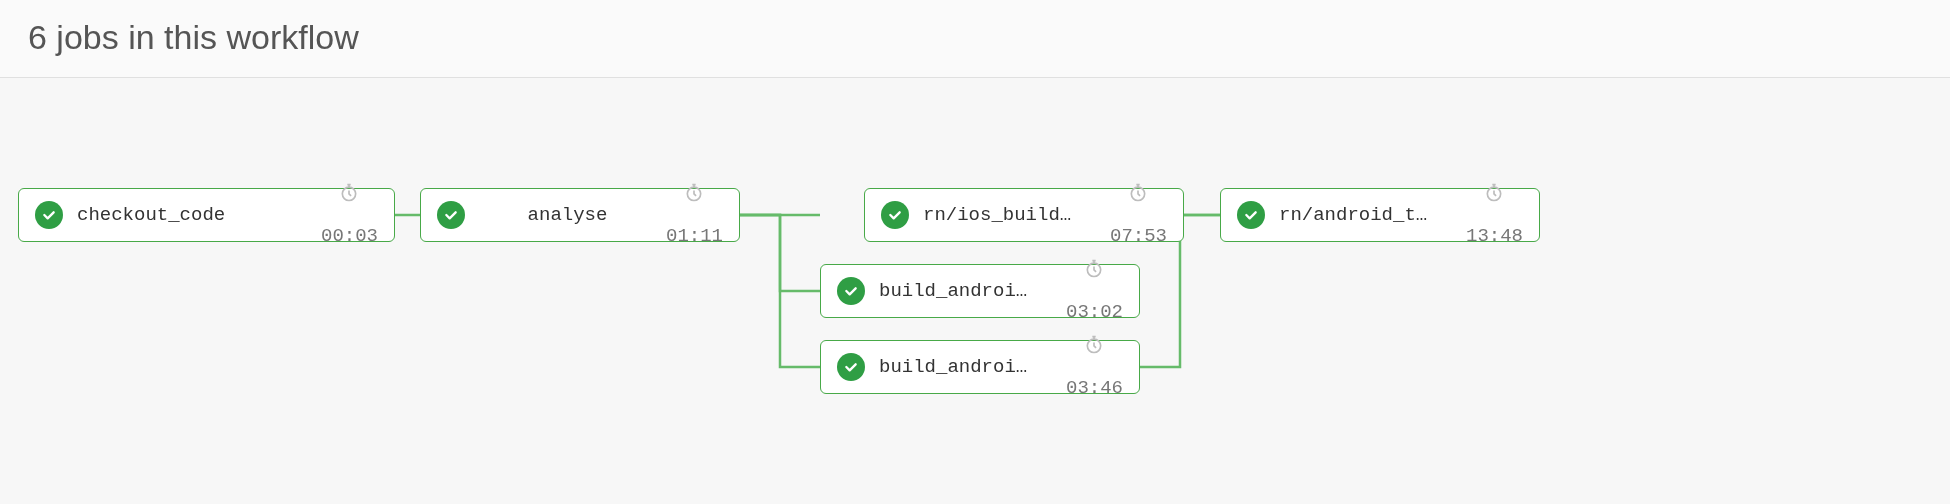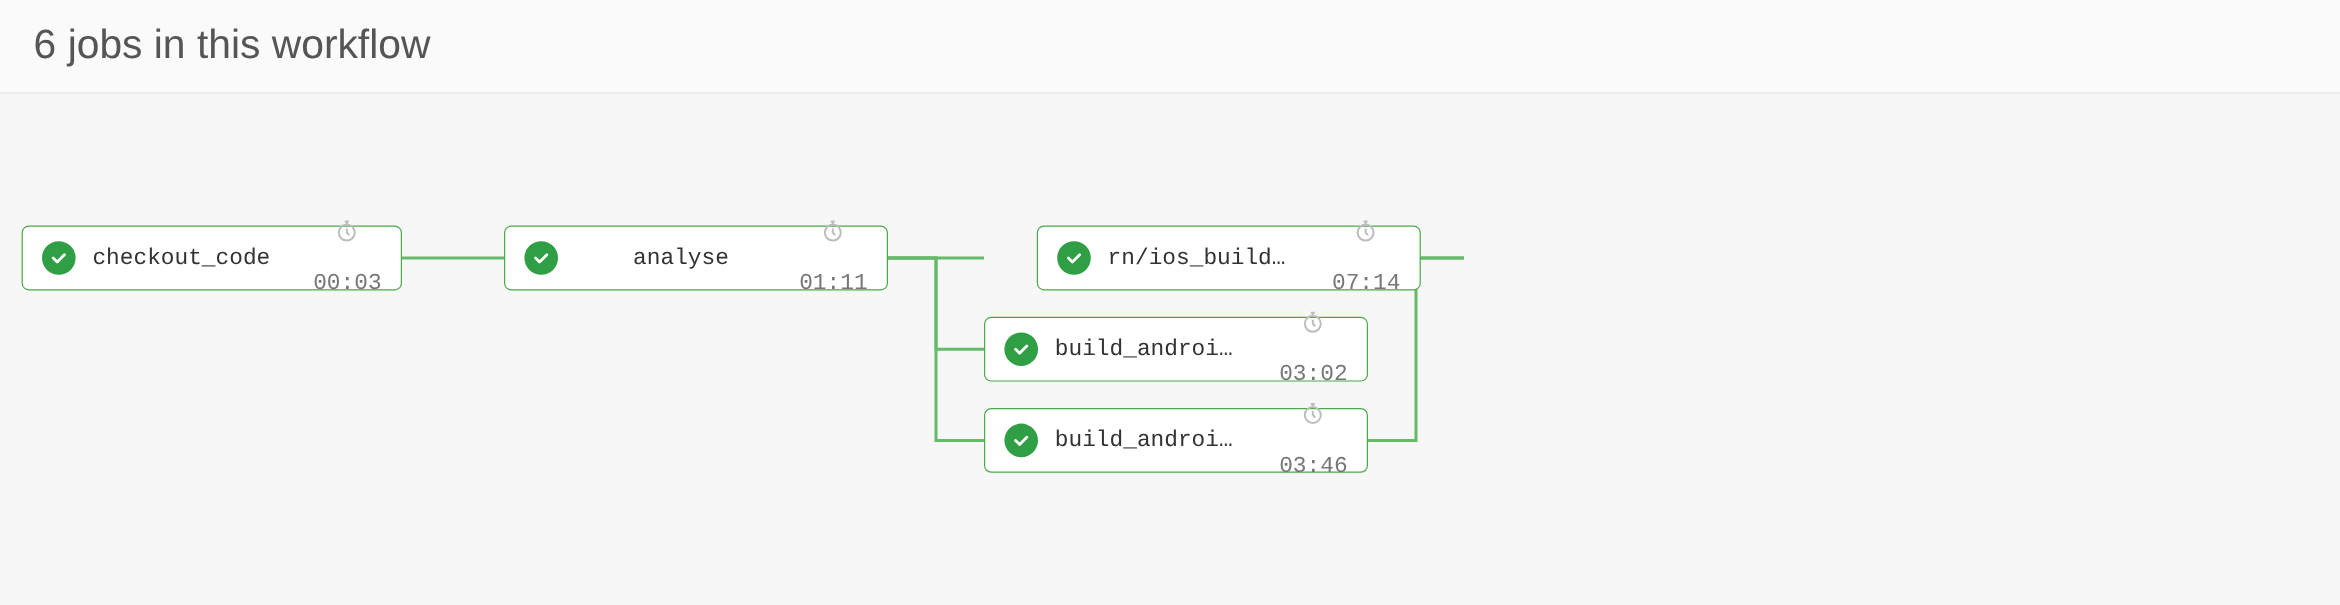--- a/index.html
+++ b/index.html
@@ -99,21 +99,21 @@
 
     <path d="M 740 137 L 780 137 L 780 213 L 820 213" stroke="#66bb6a" stroke-width="2.5" fill="none"></path>
 
     <path d="M 740 137 L 780 137 L 780 289 L 820 289" stroke="#66bb6a" stroke-width="2.5" fill="none"></path>
 
     <path d="M 1140 137 L 1220 137" stroke="#66bb6a" stroke-width="2.5" fill="none"></path>
 
     <path d="M 1140 289 L 1180 289 L 1180 137 L 1220 137" stroke="#66bb6a" stroke-width="2.5" fill="none"></path>
   </svg>
 
-  <div class="node" style="left:18px; top:110px; width:317px;">
+  <div class="node" style="left:18px; top:110px; width:377px;">
     <span class="status-icon">
       <svg viewBox="0 0 24 24" fill="none" stroke="#fff" stroke-width="3.5" stroke-linecap="round" stroke-linejoin="round">
           <polyline points="5 12 10 17 19 8"></polyline>
         </svg>
     </span>
     <span class="job-name">checkout_code</span>
     <span class="timer">
       <svg class="clock-icon" viewBox="0 0 24 24" fill="none" stroke="currentColor" stroke-width="2">
           <circle cx="12" cy="13" r="8"></circle>
           <path d="M12 9 v4 l2.5 2.5"></path>
@@ -146,21 +146,21 @@
           <polyline points="5 12 10 17 19 8"></polyline>
         </svg>
     </span>
     <span class="job-name">rn/ios_build…</span>
     <span class="timer">
       <svg class="clock-icon" viewBox="0 0 24 24" fill="none" stroke="currentColor" stroke-width="2">
           <circle cx="12" cy="13" r="8"></circle>
           <path d="M12 9 v4 l2.5 2.5"></path>
           <path d="M12 2 h-2 M12 2 h2 M12 2 v3"></path>
         </svg>
-      <span class="duration">07:14</span>
+      <span class="duration">07:53</span>
     </span>
   </div>
 
   <div class="node" style="left:820px; top:186px; width:320px;">
     <span class="status-icon">
       <svg viewBox="0 0 24 24" fill="none" stroke="#fff" stroke-width="3.5" stroke-linecap="round" stroke-linejoin="round">
           <polyline points="5 12 10 17 19 8"></polyline>
         </svg>
     </span>
     <span class="job-name">build_androi…</span>
@@ -184,14 +184,30 @@
     <span class="timer">
       <svg class="clock-icon" viewBox="0 0 24 24" fill="none" stroke="currentColor" stroke-width="2">
           <circle cx="12" cy="13" r="8"></circle>
           <path d="M12 9 v4 l2.5 2.5"></path>
           <path d="M12 2 h-2 M12 2 h2 M12 2 v3"></path>
         </svg>
       <span class="duration">03:46</span>
     </span>
   </div>
 
+  <div class="node" style="left:1220px; top:110px; width:320px;">
+    <span class="status-icon">
+      <svg viewBox="0 0 24 24" fill="none" stroke="#fff" stroke-width="3.5" stroke-linecap="round" stroke-linejoin="round">
+          <polyline points="5 12 10 17 19 8"></polyline>
+        </svg>
+    </span>
+    <span class="job-name">rn/android_t…</span>
+    <span class="timer">
+      <svg class="clock-icon" viewBox="0 0 24 24" fill="none" stroke="currentColor" stroke-width="2">
+          <circle cx="12" cy="13" r="8"></circle>
+          <path d="M12 9 v4 l2.5 2.5"></path>
+          <path d="M12 2 h-2 M12 2 h2 M12 2 v3"></path>
+        </svg>
+      <span class="duration">13:48</span>
+    </span>
+  </div>
 
 </div>
 
 </body></html>

